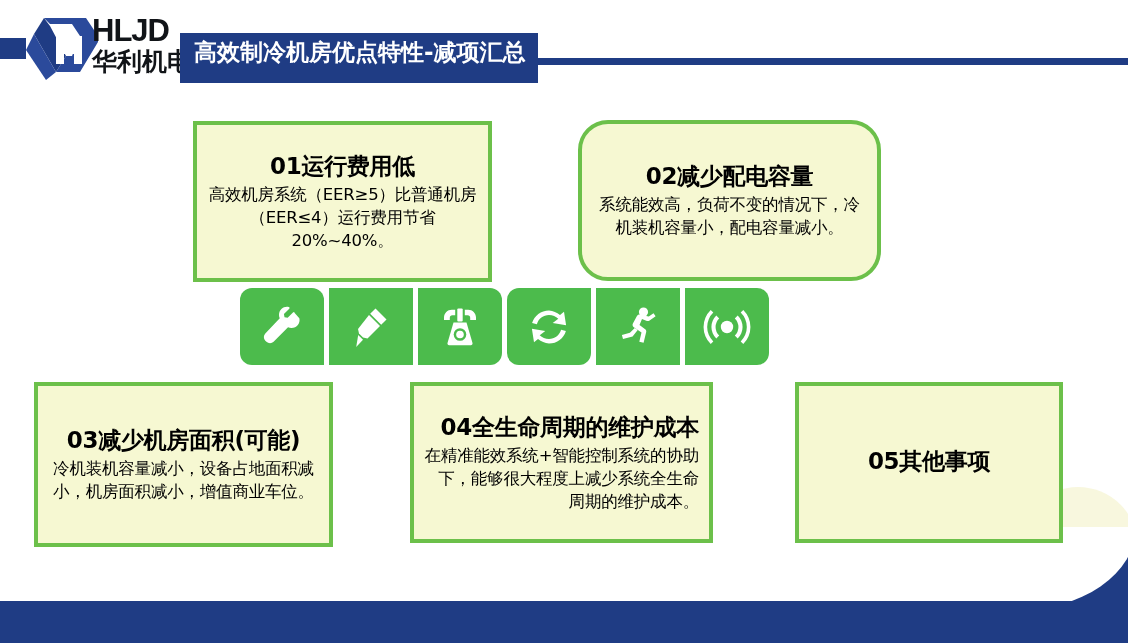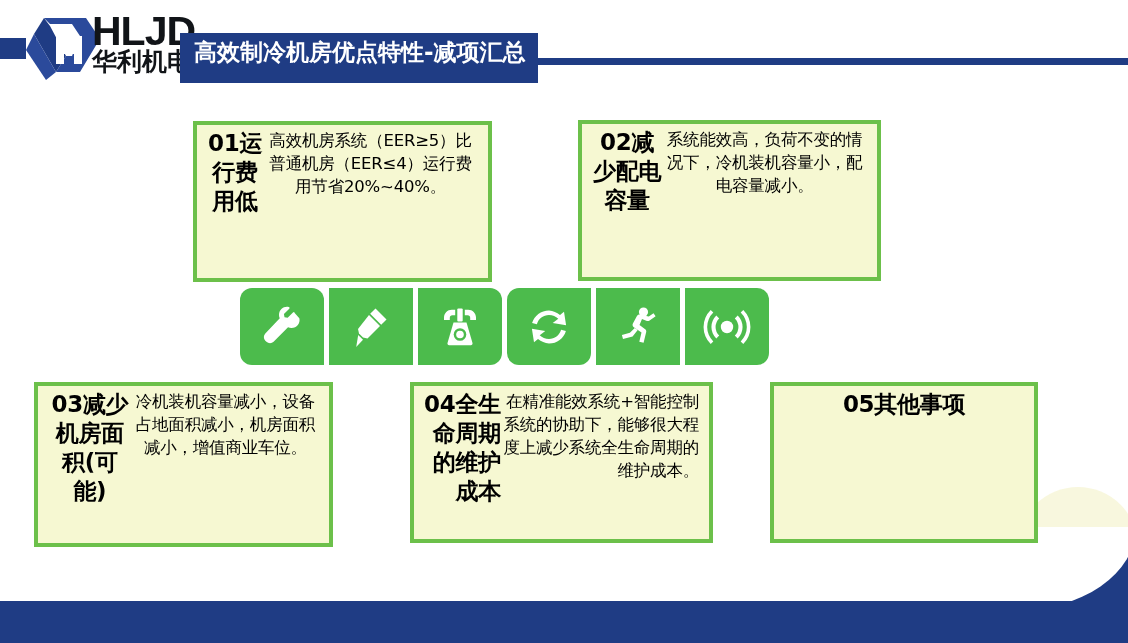--- a/index.html
+++ b/index.html
@@ -64,21 +64,21 @@
     width: 72px;
     height: 66px;
   }
   .logo-text {
     position: absolute;
     left: 66px;
     top: 2px;
     width: 104px;
   }
   .logo-en {
-    font-size: 41px;
+    font-size: 31px;
     font-weight: bold;
     letter-spacing: -1px;
     color: #111418;
     line-height: 34px;
     font-family: "Liberation Sans", sans-serif;
   }
   .logo-cn {
     font-size: 25px;
     font-weight: bold;
     color: #111418;
@@ -140,23 +140,23 @@
     border-bottom-right-radius: 130px 90px;
   }
 
   
   .card {
     position: absolute;
     background: #f6f8d2;
     border: 4px solid #6cc04a;
     box-sizing: border-box;
     z-index: 4;
-    padding: 4px 10px;
+    padding: 12px 10px;
     display: flex;
-    flex-direction: row;
+    flex-direction: column;
     justify-content: center;
   }
   .card-title {
     font-size: 23px;
     font-weight: bold;
     color: #000000;
     line-height: 29px;
     margin-bottom: 2px;
     font-family: "DejaVu Sans", sans-serif;
     letter-spacing: -0.3px;
@@ -166,24 +166,24 @@
     color: #000000;
     line-height: 23px;
     font-family: "DejaVu Sans", sans-serif;
     letter-spacing: -0.2px;
   }
   .center   { text-align: center; }
   .leftal   { text-align: right; }
 
   
   #card-01 { left: 193px; top: 121px; width: 299px; height: 161px; }
-  #card-02 { left: 578px; top: 120px; width: 303px; height: 161px; }
+  #card-02 { left: 578px; top: 120px; width: 303px; height: 161px; border-radius: 30px; }
   #card-03 { left: 34px;  top: 382px; width: 299px; height: 165px; }
   #card-04 { left: 410px; top: 382px; width: 303px; height: 161px; }
-  #card-05 { left: 770px; top: 382px; width: 268px; height: 161px; }
+  #card-05 { left: 795px; top: 382px; width: 268px; height: 161px; }
 
   
   .icon-strip {
     position: absolute;
     left: 240px;
     top: 288px;
     display: flex;
     gap: 5px;
     z-index: 6;
   }

